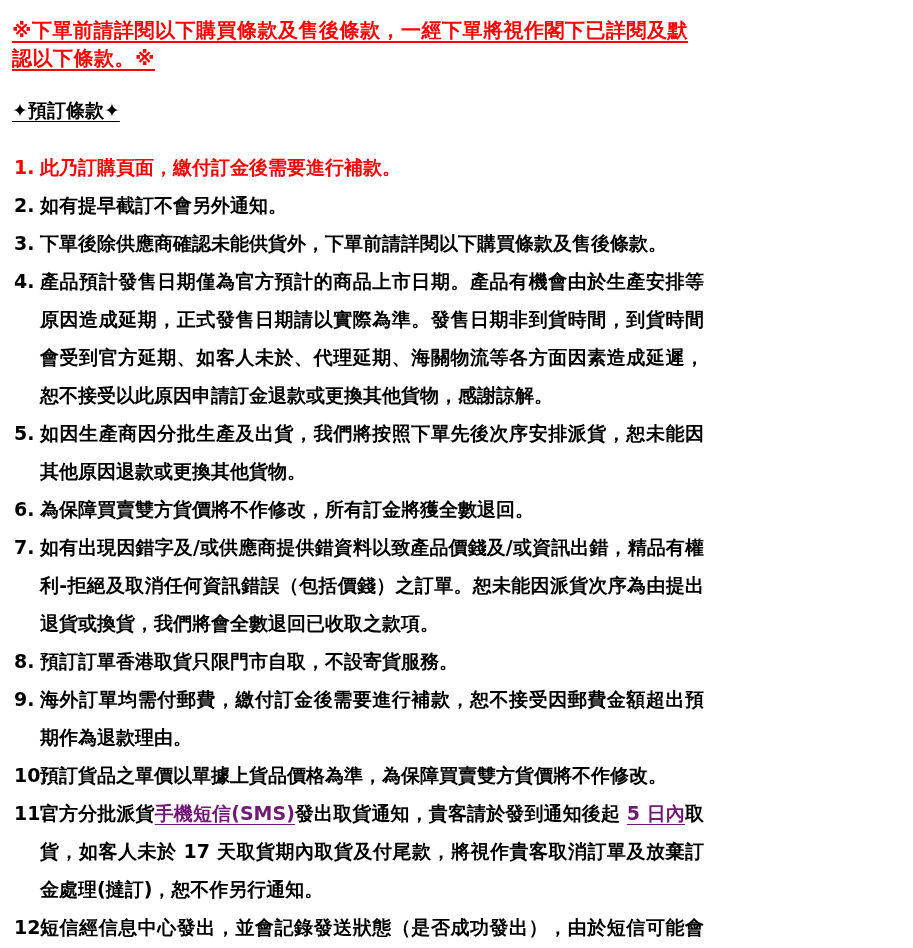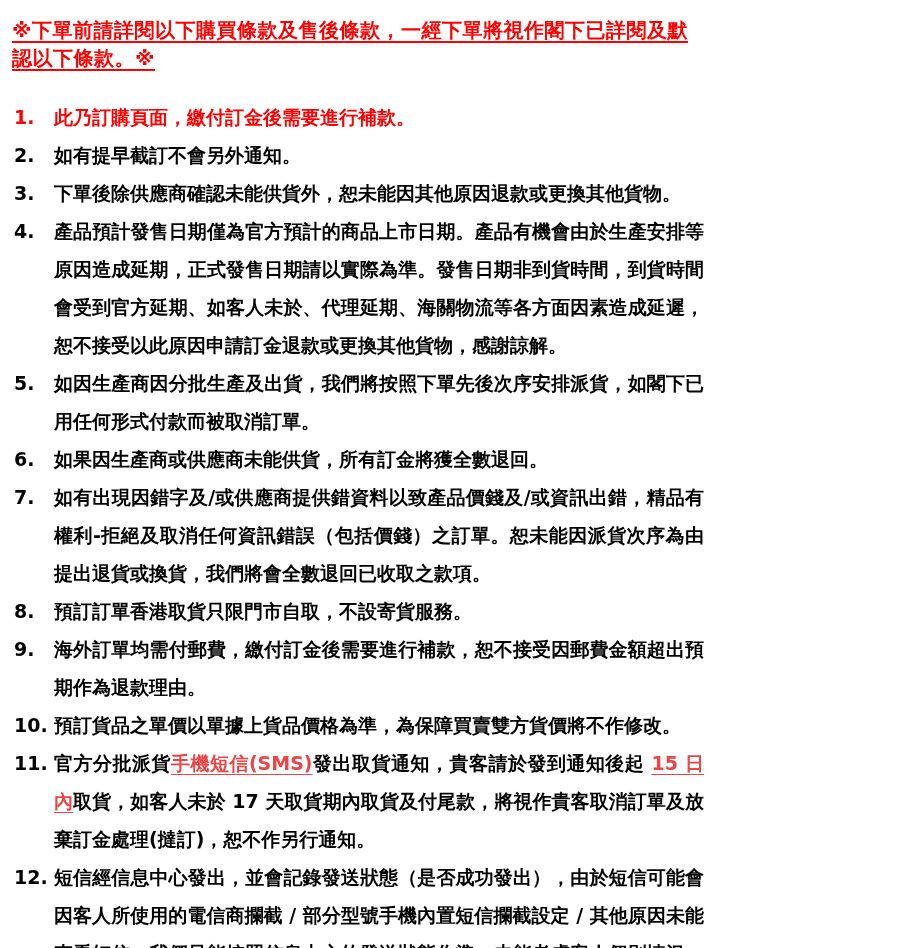--- a/index.html
+++ b/index.html
@@ -50,76 +50,76 @@
     flex: 0 0 30px;
     width: 30px;
     padding-left: 4px;
     box-sizing: border-box;
     white-space: nowrap;
   }
   .txt {
     flex: 1 1 auto;
     text-align: justify;
     padding-right: 2px;
-    margin-left: 14px;
   }
   .item.red .num,
   .item.red .txt {
     color: #ff0000;
   }
   .red-u {
-    color: #ef4444;
+    color: #701a75;
     text-decoration: underline;
     text-underline-offset: 4px;
   }
   .blue-link {
     color: #0000ee;
     text-decoration: underline;
     text-underline-offset: 4px;
     cursor: pointer;
   }
 </style>
 </head>
 <body>
 
 <div class="page">
 
   <div class="notice">※下單前請詳閱以下購買條款及售後條款，一經下單將視作閣下已詳閱及默認以下條款。※</div>
 
+  <div class="section-title">✦預訂條款✦</div>
 
   <div class="terms">
 
     <div class="item red">
       <span class="num">1.</span>
       <div class="txt">此乃訂購頁面，繳付訂金後需要進行補款。</div>
     </div>
 
     <div class="item">
       <span class="num">2.</span>
       <div class="txt">如有提早截訂不會另外通知。</div>
     </div>
 
     <div class="item">
       <span class="num">3.</span>
-      <div class="txt">下單後除供應商確認未能供貨外，恕未能因其他原因退款或更換其他貨物。</div>
+      <div class="txt">下單後除供應商確認未能供貨外，下單前請詳閱以下購買條款及售後條款。</div>
     </div>
 
     <div class="item">
       <span class="num">4.</span>
       <div class="txt">產品預計發售日期僅為官方預計的商品上市日期。產品有機會由於生產安排等原因造成延期，正式發售日期請以實際為準。發售日期非到貨時間，到貨時間會受到官方延期、如客人未於、代理延期、海關物流等各方面因素造成延遲，恕不接受以此原因申請訂金退款或更換其他貨物，感謝諒解。</div>
     </div>
 
     <div class="item">
       <span class="num">5.</span>
-      <div class="txt">如因生產商因分批生產及出貨，我們將按照下單先後次序安排派貨，如閣下已用任何形式付款而被取消訂單。</div>
+      <div class="txt">如因生產商因分批生產及出貨，我們將按照下單先後次序安排派貨，恕未能因其他原因退款或更換其他貨物。</div>
     </div>
 
     <div class="item">
       <span class="num">6.</span>
-      <div class="txt">如果因生產商或供應商未能供貨，所有訂金將獲全數退回。</div>
+      <div class="txt">為保障買賣雙方貨價將不作修改，所有訂金將獲全數退回。</div>
     </div>
 
     <div class="item">
       <span class="num">7.</span>
       <div class="txt">如有出現因錯字及/或供應商提供錯資料以致產品價錢及/或資訊出錯，精品有權利-拒絕及取消任何資訊錯誤（包括價錢）之訂單。恕未能因派貨次序為由提出退貨或換貨，我們將會全數退回已收取之款項。</div>
     </div>
 
     <div class="item">
       <span class="num">8.</span>
       <div class="txt">預訂訂單香港取貨只限門市自取，不設寄貨服務。</div>
@@ -130,21 +130,21 @@
       <div class="txt">海外訂單均需付郵費，繳付訂金後需要進行補款，恕不接受因郵費金額超出預期作為退款理由。</div>
     </div>
 
     <div class="item">
       <span class="num">10.</span>
       <div class="txt">預訂貨品之單價以單據上貨品價格為準，為保障買賣雙方貨價將不作修改。</div>
     </div>
 
     <div class="item">
       <span class="num">11.</span>
-      <div class="txt"><span>官方分批派貨</span><span class="red-u">手機短信(SMS)</span><span>發出取貨通知，貴客請於發到通知後起 </span><span class="red-u">15 日內</span><span>取貨，如客人未於 17 天取貨期內取貨及付尾款，將視作貴客取消訂單及放棄訂金處理(撻訂)，恕不作另行通知。</span></div>
+      <div class="txt"><span>官方分批派貨</span><span class="red-u">手機短信(SMS)</span><span>發出取貨通知，貴客請於發到通知後起 </span><span class="red-u">5 日內</span><span>取貨，如客人未於 17 天取貨期內取貨及付尾款，將視作貴客取消訂單及放棄訂金處理(撻訂)，恕不作另行通知。</span></div>
     </div>
 
     <div class="item">
       <span class="num">12.</span>
       <div class="txt">短信經信息中心發出，並會記錄發送狀態（是否成功發出），由於短信可能會因客人所使用的電信商攔截 / 部分型號手機內置短信攔截設定 / 其他原因未能查看短信，我們只能按照信息中心的發送狀態作準，未能考慮客人個別情況，恕不接受未有收到短信為由要求取回已撻訂的貨物或訂金。</div>
     </div>
 
     <div class="item">
       <span class="num">13.</span>
       <div class="txt"><span>有關更多網店購物詳情，請參閱 </span><a class="blue-link">發出取貨通知</a><span> 。</span></div>

